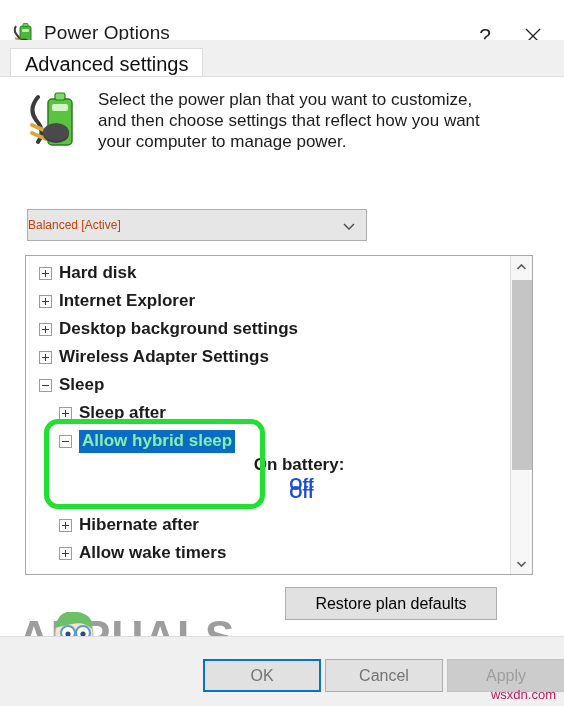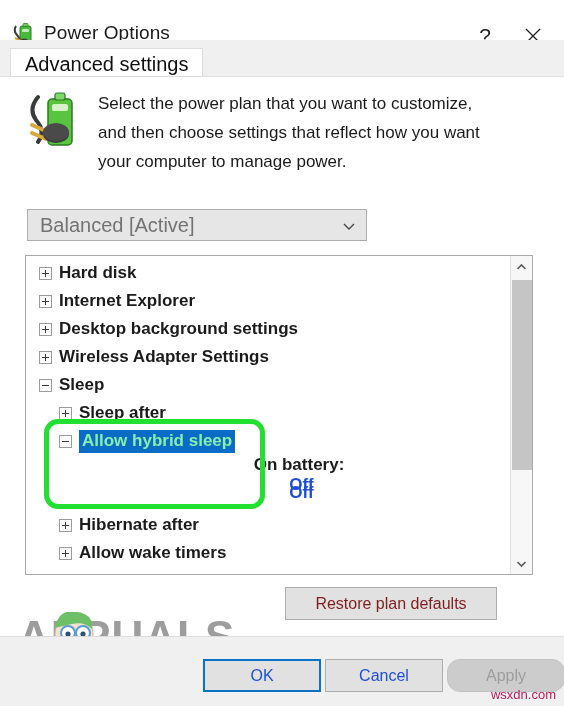--- a/index.html
+++ b/index.html
@@ -57,33 +57,33 @@
     background: #ffffff;
     border-top: 1px solid #dcdcdc;
   }
 
   .intro {
     position: absolute; left: 0; top: 12px; width: 540px;
     display: flex; align-items: flex-start;
   }
   .intro-icon { width: 60px; height: 66px; margin-left: 26px; flex: 0 0 auto; }
   .intro-text {
-    margin-left: 12px; font-size: 17px; line-height: 29px;
+    margin-left: 12px; font-size: 17px; line-height: 21px;
     color: #1b1b1b; max-width: 400px;
   }
 
   
   .combo {
     position: absolute; left: 27px; top: 132px;
     width: 340px; height: 32px;
     background: #e6e6e6;
     border: 1px solid #adadad;
     display: flex; align-items: center;
   }
-  .combo-value { margin-left: 12px; font-size: 20px; color: #737373; }
+  .combo-value { margin-left: 0; font-size: 12px; color: #c2410c; }
   .combo-arrow {
     position: absolute; right: 10px; top: 9px;
     width: 14px; height: 14px;
   }
 
   
   .listbox {
     position: absolute; left: 25px; top: 178px;
     width: 508px; height: 320px;
     background: #ffffff; border: 1px solid #a9a9a9;
@@ -139,38 +139,38 @@
   .sb-thumb {
     position: absolute; left: 1px; top: 24px;
     width: 20px; height: 190px; background: #c5c5c5;
   }
 
   
   .restore-btn {
     position: absolute; left: 285px; top: 510px;
     width: 212px; height: 33px;
     background: #e1e1e1; border: 1px solid #adadad;
-    font-size: 16px; color: #7f1d1d;
+    font-size: 16px; color: #000000;
     display: flex; align-items: center; justify-content: center;
   }
 
   
   .footer {
     position: absolute; left: 0; top: 636px; width: 564px; height: 70px;
     background: #f0f0f0; border-top: 1px solid #dcdcdc;
   }
   .fbtn {
     position: absolute; top: 22px; height: 33px; width: 118px;
-    font-size: 16px; color: #1d4ed8;
+    font-size: 16px; color: #737373;
     display: flex; align-items: center; justify-content: center;
     background: #e1e1e1; border: 1px solid #adadad;
   }
   .fbtn.ok { left: 203px; border: 2px solid #0a72c4; background: #e1e1e1; }
   .fbtn.cancel { left: 325px; }
-  .fbtn.apply { left: 447px; color: #9d9d9d; background: #cccccc; border-color: #c2c2c2; border-radius: 13px; }
+  .fbtn.apply { left: 447px; color: #9d9d9d; background: #cccccc; border-color: #c2c2c2; }
 
   .watermark-site {
     position: absolute; right: 8px; top: 50px;
     font-size: 13px; color: #be185d;
     font-family: "Liberation Sans", sans-serif;
   }
 
   
   .appuals {
     position: absolute; left: 18px; top: 612px;

